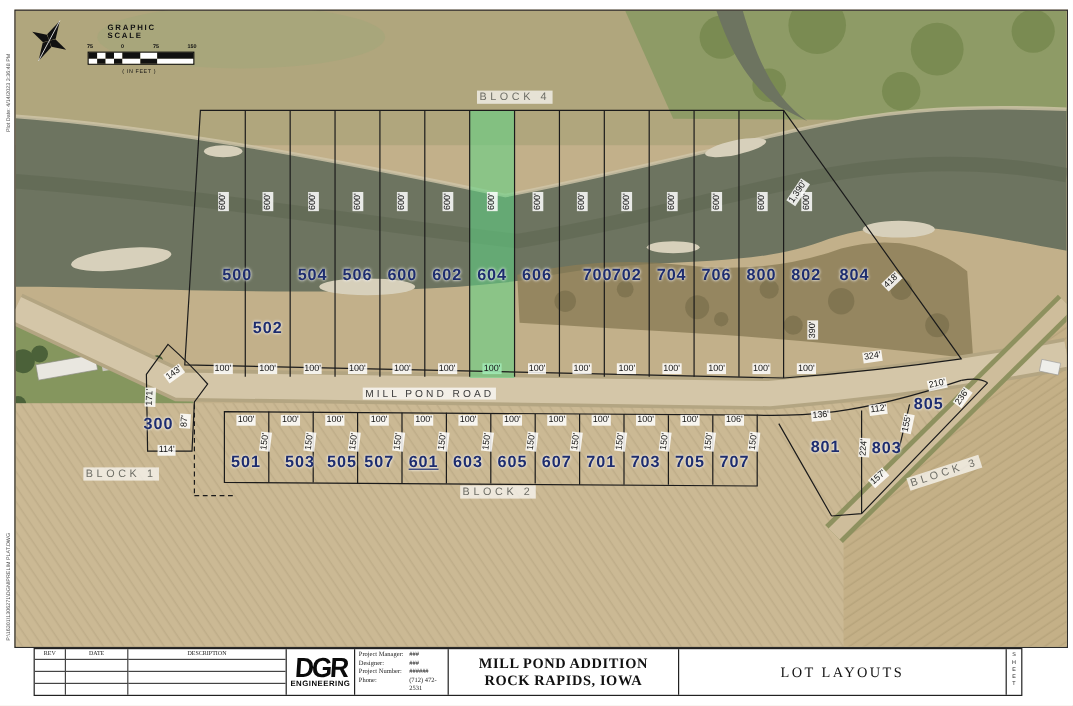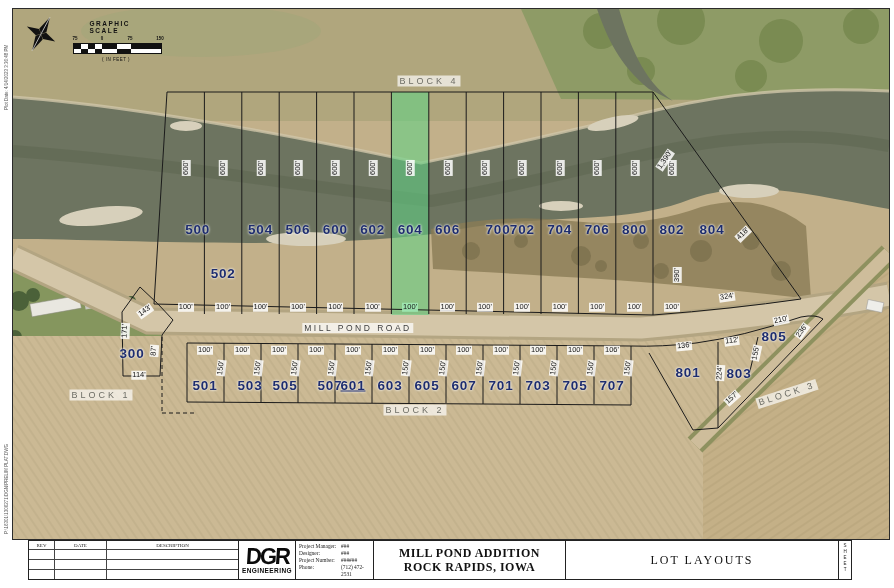--- a/index.html
+++ b/index.html
@@ -241,21 +241,21 @@
         <span class="pos dim" style="left: 658.9px; top: 298px; transform: translate(-50%, -50%);">100'</span>
         <span class="pos lotnum" style="left: 192px; top: 376px; transform: translate(-50%, -50%);">501</span>
         <span class="pos dim" style="left: 192px; top: 341px; transform: translate(-50%, -50%);">100'</span>
         <span class="pos dim" style="left: 208px; top: 359px; transform: translate(-50%, -50%) rotate(-83deg);">150'</span>
         <span class="pos lotnum" style="left: 229px; top: 376px; transform: translate(-50%, -50%); padding-left: 16px;">503</span>
         <span class="pos dim" style="left: 229px; top: 341px; transform: translate(-50%, -50%);">100'</span>
         <span class="pos dim" style="left: 245px; top: 359px; transform: translate(-50%, -50%) rotate(-83deg);">150'</span>
         <span class="pos lotnum" style="left: 266px; top: 376px; transform: translate(-50%, -50%); padding-left: 12px;">505</span>
         <span class="pos dim" style="left: 266px; top: 341px; transform: translate(-50%, -50%);">100'</span>
         <span class="pos dim" style="left: 282px; top: 359px; transform: translate(-50%, -50%) rotate(-83deg);">150'</span>
-        <span class="pos lotnum" style="left: 317px; top: 376px; transform: translate(-50%, -50%);">507</span>
+        <span class="pos lotnum" style="left: 303px; top: 376px; transform: translate(-50%, -50%);">507</span>
         <span class="pos dim" style="left: 303px; top: 341px; transform: translate(-50%, -50%);">100'</span>
         <span class="pos dim" style="left: 319px; top: 359px; transform: translate(-50%, -50%) rotate(-83deg);">150'</span>
         <span class="pos lotnum" style="left: 340px; top: 376px; transform: translate(-50%, -50%); text-decoration: underline;">601</span>
         <span class="pos dim" style="left: 340px; top: 341px; transform: translate(-50%, -50%);">100'</span>
         <span class="pos dim" style="left: 356px; top: 359px; transform: translate(-50%, -50%) rotate(-83deg);">150'</span>
         <span class="pos lotnum" style="left: 377px; top: 376px; transform: translate(-50%, -50%);">603</span>
         <span class="pos dim" style="left: 377px; top: 341px; transform: translate(-50%, -50%);">100'</span>
         <span class="pos dim" style="left: 393px; top: 359px; transform: translate(-50%, -50%) rotate(-83deg);">150'</span>
         <span class="pos lotnum" style="left: 414px; top: 376px; transform: translate(-50%, -50%);">605</span>
         <span class="pos dim" style="left: 414px; top: 341px; transform: translate(-50%, -50%);">100'</span>

